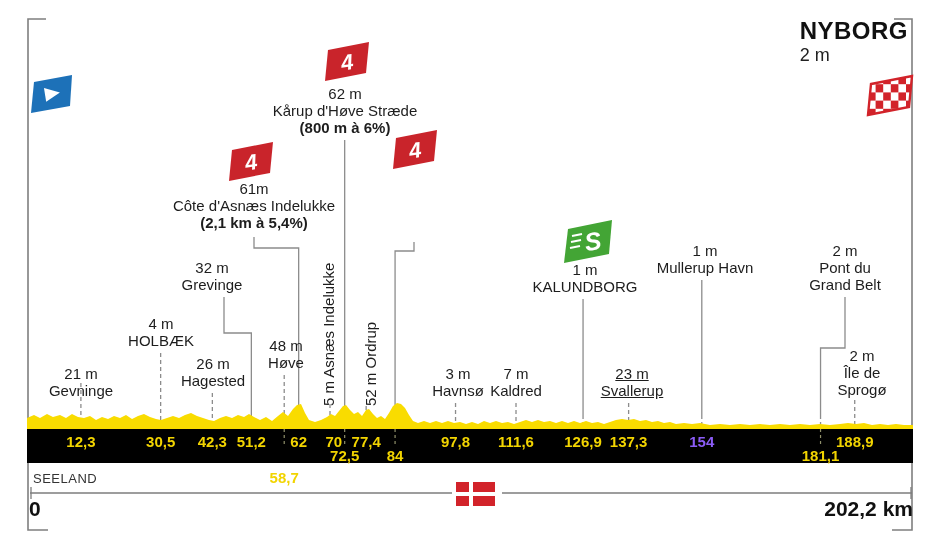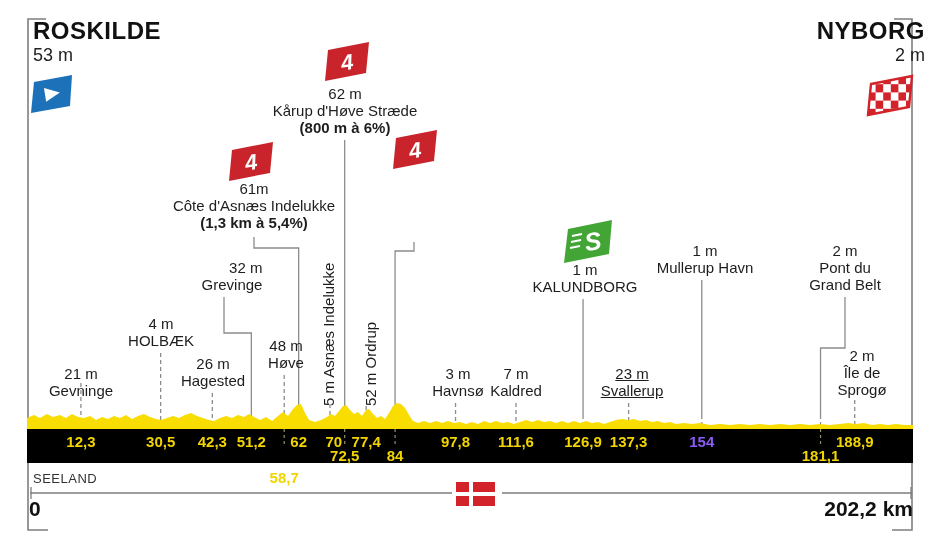--- a/index.html
+++ b/index.html
@@ -1,42 +1,38 @@
 <!DOCTYPE html>
 <html><head>
 <meta charset="utf-8">
 <style>
   html,body{margin:0;padding:0;background:#fff;}
   .stage{position:relative;width:941px;height:540px;background:#fff;overflow:hidden;
          font-family:"Liberation Sans",sans-serif;color:#1d1d1d;}
   #chart{position:absolute;left:0;top:0;z-index:1;}
   .hdr{position:absolute;z-index:3;}
   .hdr-left{left:33px;top:18px;}
-  .hdr-right{right:16px;top:18px;text-align:right;}
+  .hdr-right{right:33px;top:18px;text-align:left;}
   .hdr-name{font-size:24px;font-weight:bold;letter-spacing:.5px;color:#111;line-height:26px;}
   .hdr-alt{font-size:18px;color:#222;line-height:22px;}
   .marker-label{position:absolute;z-index:2;transform:translateX(-50%);text-align:center;
                 font-size:15px;line-height:17px;white-space:nowrap;color:#1d1d1d;}
   .marker-label .grad{font-weight:bold;}
   .marker-label.rot{transform:rotate(-90deg);transform-origin:0 0;text-align:left;}
   .bar-num{position:absolute;z-index:2;transform:translateX(-50%);font-size:15px;
            font-weight:bold;white-space:nowrap;}
   .ft{position:absolute;z-index:3;}
   .ft-region{left:33px;top:471px;font-size:13px;letter-spacing:.5px;color:#333;}
   .ft-zero{left:29px;top:497px;font-size:21px;font-weight:bold;color:#111;}
   .ft-total{right:28px;top:497px;font-size:21px;font-weight:bold;color:#111;}
 </style>
 </head>
 <body>
 
 <div class="stage">
-  <div class="hdr hdr-left">
-    <div class="hdr-name">ROSKILDE</div>
-    <div class="hdr-alt">53 m</div>
-  </div>
   <div class="hdr hdr-right">
     <div class="hdr-name">NYBORG</div>
     <div class="hdr-alt">2 m</div>
   </div>
 
   <svg id="chart" width="941" height="540">
       <polyline points="46,19 28,19 28,530 48,530" fill="none" stroke="#7F7F7F" stroke-width="1.6"></polyline>
       <polyline points="894,19 912,19 912,530 892,530" fill="none" stroke="#7F7F7F" stroke-width="1.6"></polyline>
       <polyline points="80.89614243323442,383 80.89614243323442,429" fill="none" stroke="#8C8C8C" stroke-width="1.3" stroke-dasharray="4 3"></polyline>
       <polyline points="160.64490603363006,353 160.64490603363006,429" fill="none" stroke="#8C8C8C" stroke-width="1.3" stroke-dasharray="4 3"></polyline>
@@ -133,32 +129,32 @@
       <div>Gevninge</div>
     </div>
     <div class="marker-label" style="left: 161px; top: 315px;">
       <div>4 m</div>
       <div>HOLBÆK</div>
     </div>
     <div class="marker-label" style="left: 213px; top: 355px;">
       <div>26 m</div>
       <div>Hagested</div>
     </div>
-    <div class="marker-label" style="left: 232px; top: 259px; text-align: right;">
+    <div class="marker-label" style="left: 212px; top: 259px;">
       <div>32 m</div>
       <div>Grevinge</div>
     </div>
     <div class="marker-label" style="left: 286px; top: 337px;">
       <div>48 m</div>
       <div>Høve</div>
     </div>
     <div class="marker-label" style="left: 254px; top: 180px;">
       <div>61m</div>
       <div>Côte d'Asnæs Indelukke</div>
-      <div class="grad">(1,3 km à 5,4%)</div>
+      <div class="grad">(2,1 km à 5,4%)</div>
     </div>
     <div class="marker-label rot" style="left: 320px; top: 406px;">
       <div>5 m Asnæs Indelukke</div>
     </div>
     <div class="marker-label" style="left: 345px; top: 85px;">
       <div>62 m</div>
       <div>Kårup d'Høve Stræde</div>
       <div class="grad">(800 m à 6%)</div>
     </div>
     <div class="marker-label rot" style="left: 362px; top: 406px;">

